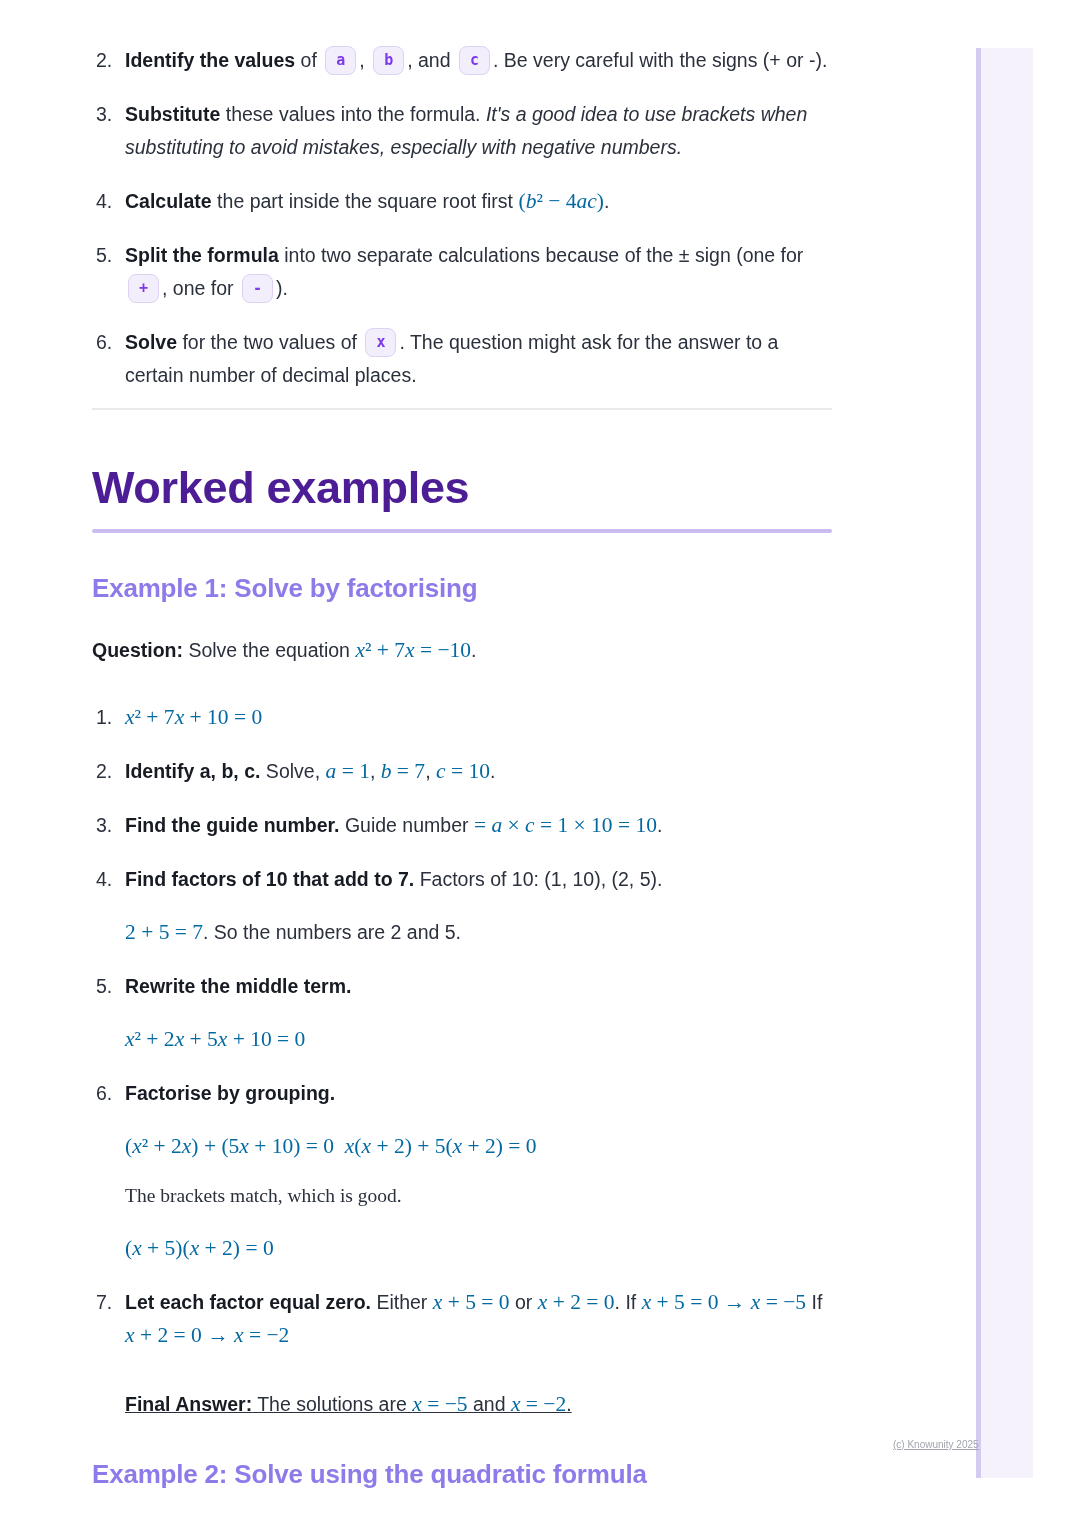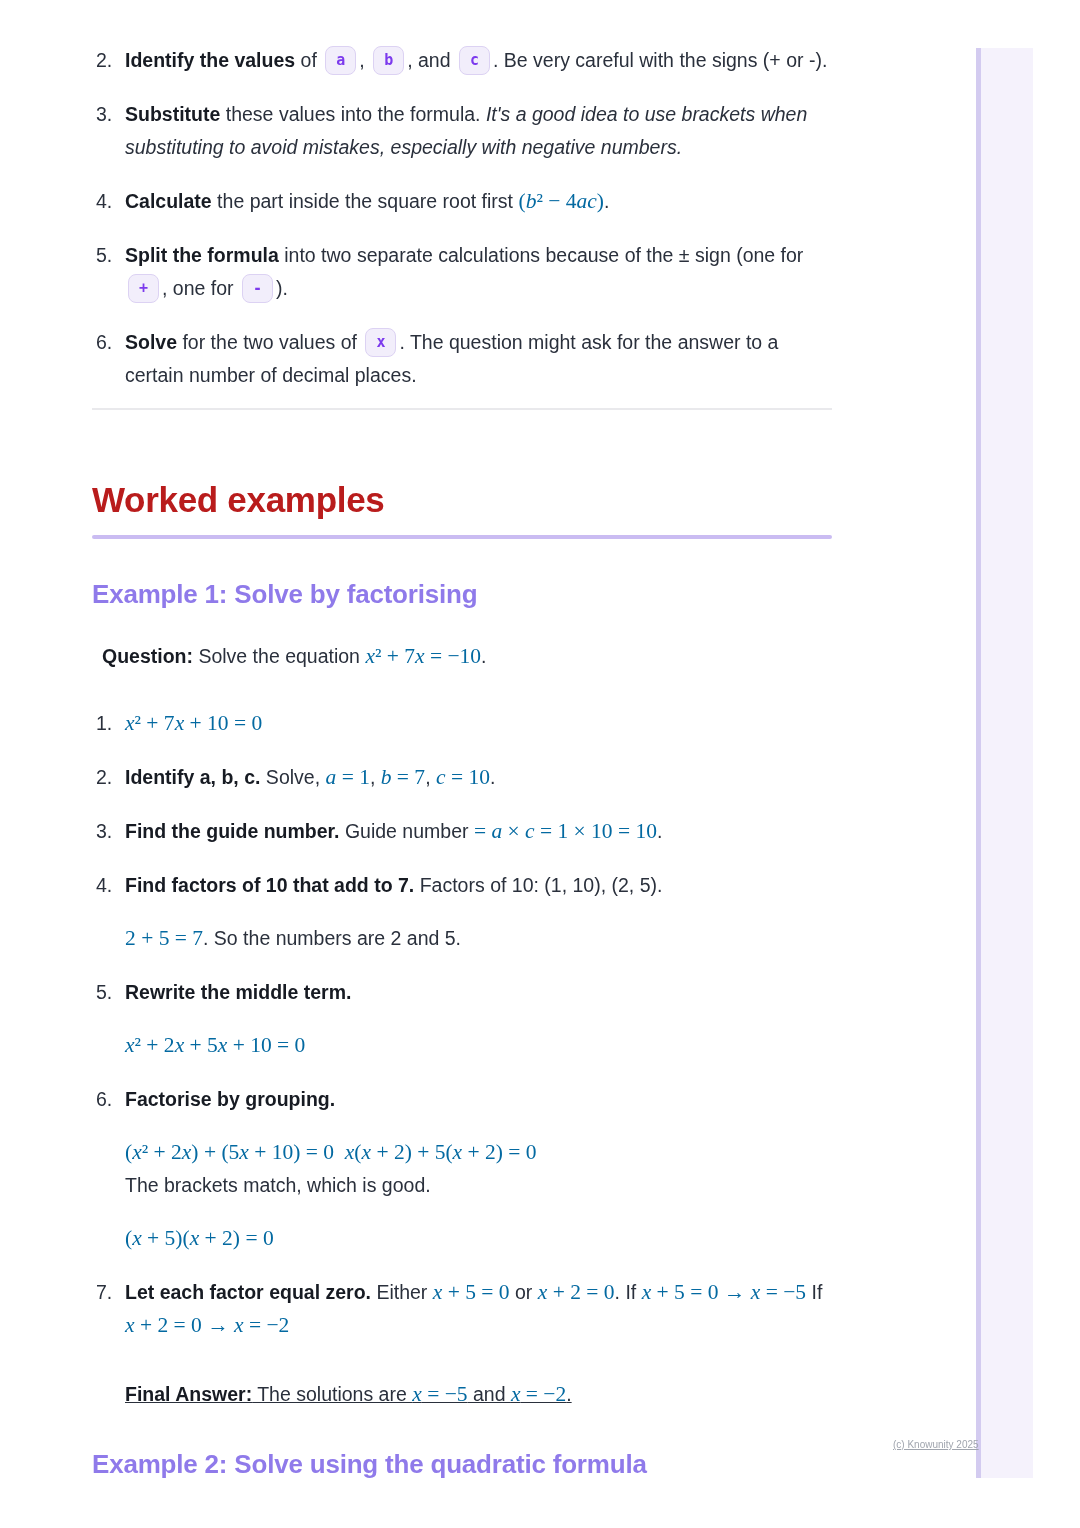--- a/index.html
+++ b/index.html
@@ -63,53 +63,53 @@
     font-size: 15px;
     font-weight: 700;
     line-height: 27px;
     color: #7c3aed;
     vertical-align: 2px;
   }
 
   
   .block { margin-top: 20px; }
   .block:first-child { margin-top: 0; }
-  .block-math + .block-p { margin-top: 0; }
+  .block-math + .block-p { margin-top: 16px; font-family: Liberation Serif, serif; }
   .block-final { margin-top: 36px; text-decoration: underline; }
 
   .divider {
     border: none;
     border-top: 2px solid #e9e9ec;
     margin: 16px 0 0 0;
   }
 
   h1 {
-    margin: 70px 0 0 0;
-    font-size: 35px;
+    margin: 52px 0 0 0;
+    font-size: 45px;
     font-weight: 800;
     letter-spacing: -0.3px;
-    color: #b91c1c;
+    color: #4c1d95;
   }
   .h1-underline {
     height: 4px;
     background: #cabcf2;
     border-radius: 2px;
     margin-top: 15px;
   }
 
   h2 {
     margin: 40px 0 0 0;
     font-size: 26px;
     font-weight: 700;
     letter-spacing: -0.2px;
     color: #8f7aea;
   }
   h2.ex2 { margin-top: 38px; }
 
-  .question { margin: 30px 0 0 10px; font-size: 19.5px; line-height: 33px; }
+  .question { margin: 30px 0 0 0; font-size: 19.5px; line-height: 33px; }
 
   ol.worked { margin-top: 34px; }
 
   .watermark {
     position: absolute;
     left: 893px; top: 1439px;
     font-size: 10px;
     color: #a0a5ae;
     z-index: 3;
     white-space: nowrap;

